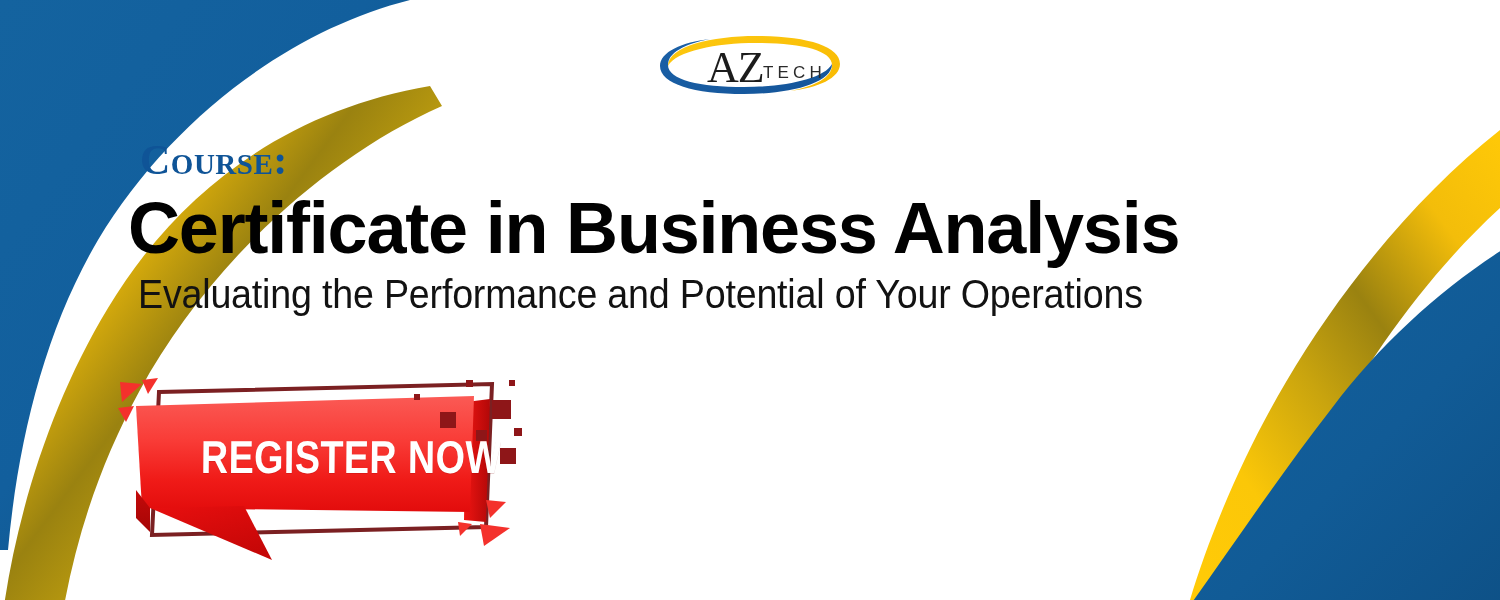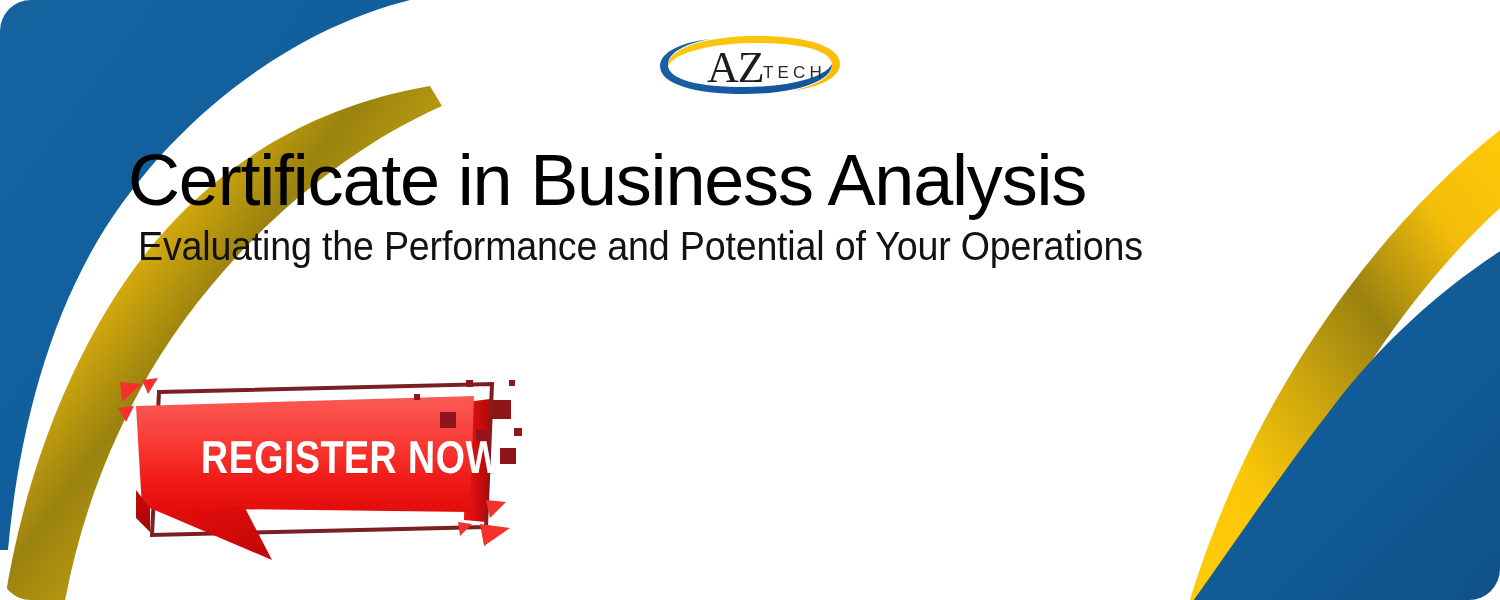--- a/index.html
+++ b/index.html
@@ -9,21 +9,20 @@
     -webkit-font-smoothing:antialiased;
     overflow:hidden;
   }
 
   .banner-root {
     position:relative;
     width:1500px;
     height:600px;
     background:#ffffff;
     overflow:hidden;
-    border-radius:31px;
   }
 
   
   .deco { position:absolute; pointer-events:none; }
   .deco-left  { left:-10px;  top:-10px;  width:470px;  height:640px; }
   .deco-right { right:-10px; bottom:-10px; width:470px; height:480px; }
 
   
   .logo-wrap {
     position:absolute;
@@ -51,21 +50,21 @@
     letter-spacing:0.5px;
     font-variant:small-caps;
     text-transform:lowercase;
     color:#0f5497;
     margin-left:12px;
   }
   .eyebrow::first-letter { text-transform:uppercase; }
 
   .title {
     font-family:"Liberation Sans Narrow","Liberation Sans", sans-serif;
-    font-weight:400;
+    font-weight:700;
     font-size:72px;
     line-height:80px;
     letter-spacing:-1.2px;
     color:#010101;
     white-space:nowrap;
     margin-top:4px;
   }
 
   .subtitle {
     font-family:"Liberation Sans Narrow","Liberation Sans", sans-serif;
@@ -183,20 +182,21 @@
                C 10,18 32,8 60,5 C 34,10 18,19 18,31
                C 18,46 50,53 94,53 C 134,53 174,45 182,30 Z" fill="url(#swooshB)"></path>
 
       <text x="57" y="48" font-family="'Liberation Serif','DejaVu Serif',serif" font-size="44" font-weight="400" fill="#1c1c1c" letter-spacing="-1">AZ</text>
 
       <text x="113" y="44" font-family="'Liberation Sans',sans-serif" font-size="17" font-weight="400" fill="#2a2a2a" letter-spacing="4.2">TECH</text>
     </svg>
   </div>
 
   <div class="content">
+    <div class="eyebrow">Course:</div>
 
     <h1 class="title">Certificate in Business Analysis</h1>
 
     <div class="subtitle">Evaluating the Performance and Potential of Your Operations</div>
   </div>
 
   <div class="cta-wrap">
     <svg class="cta-svg" viewBox="0 0 410 190">
       <defs>
         <linearGradient id="ribbonGrad" x1="0" y1="0" x2="0" y2="1">

